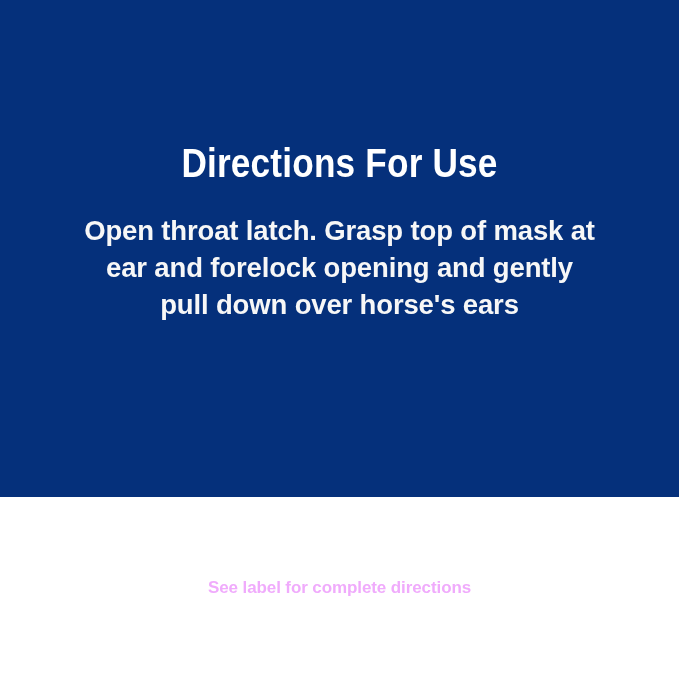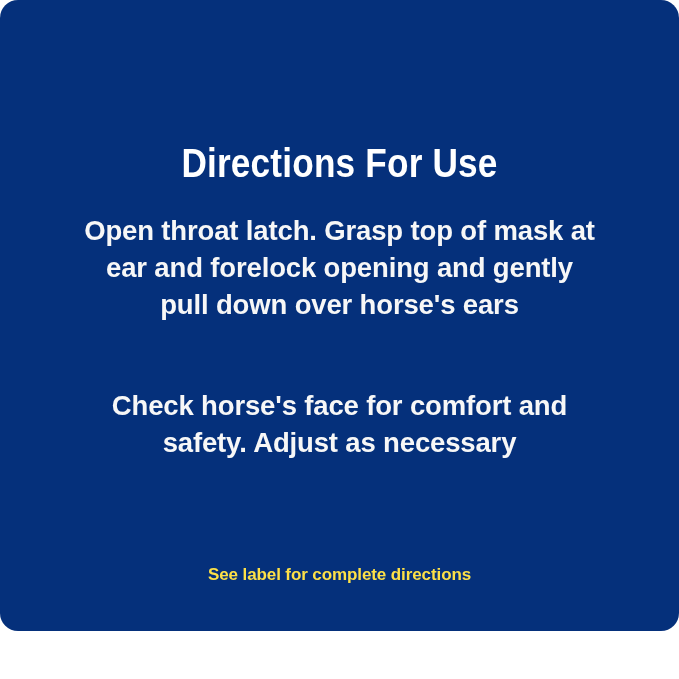--- a/index.html
+++ b/index.html
@@ -12,27 +12,26 @@
     width: 679px;
     height: 679px;
     overflow: hidden;
     font-family: "Liberation Sans", "DejaVu Sans", sans-serif;
     -webkit-font-smoothing: antialiased;
   }
 
   #panel {
     position: relative;
     width: 679px;
-    height: 631px;
+    height: 497px;
     box-sizing: border-box;
     background: #05307B;
     display: flex;
     flex-direction: column;
     align-items: center;
-    border-radius: 18px;
   }
 
   
   #title {
     position: absolute;
     top: 113px;
     left: 0;
     width: 679px;
     text-align: center;
     color: #FFFFFF;
@@ -69,43 +68,42 @@
     letter-spacing: -0.15px;
   }
 
   .para.gap-1 { margin-top: 0; }
   .para.gap-2 { margin-top: 36px; }
   .para.gap-3 { margin-top: 36px; }
 
   
   #footer-note {
     position: absolute;
-    top: 564px;
+    top: 577px;
     left: 0;
     width: 679px;
     text-align: center;
-    color: #fde047;
+    color: #f0abfc;
     font-family: "Liberation Sans", "DejaVu Sans", sans-serif;
     font-weight: 600;
     font-size: 17px;
     line-height: 22px;
     letter-spacing: -0.1px;
   }
 </style>
 </head>
 <body>
 
 <div id="panel">
 
   <h1 id="title">Directions For Use</h1>
 
   <div id="body-block">
 
     <p class="para gap-1">Open throat latch. Grasp top of mask at ear and forelock opening and gently pull down over horse's ears</p>
 
 
-    <p class="para gap-3">Check horse's face for comfort and safety. Adjust as necessary</p>
 
   </div>
 
   <div id="footer-note">See label for complete directions</div>
 
 </div>
 
 </body></html>

